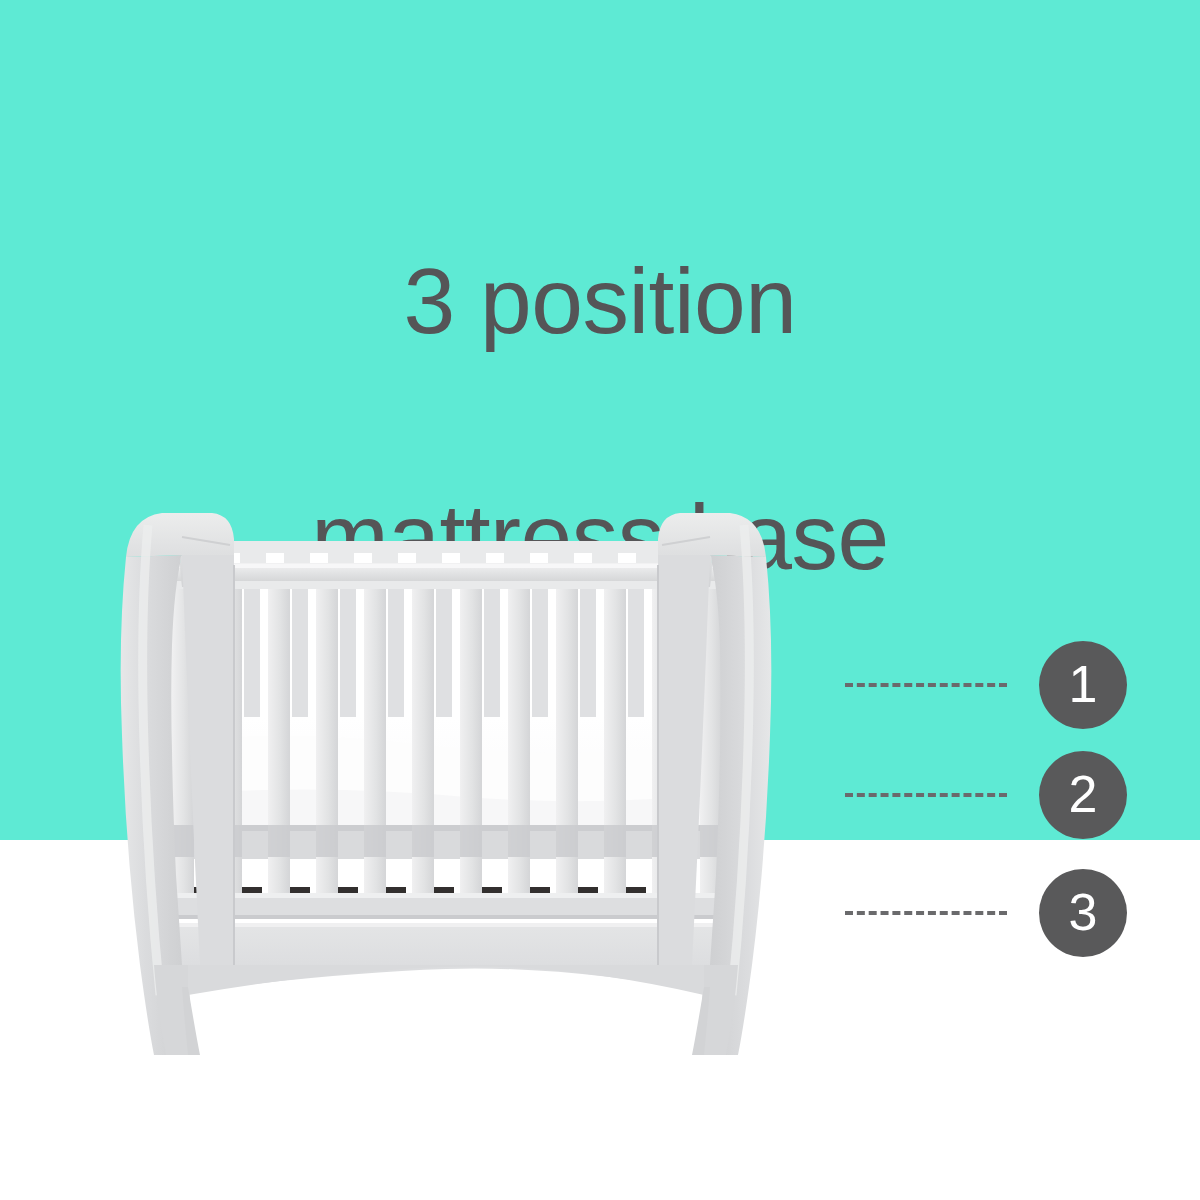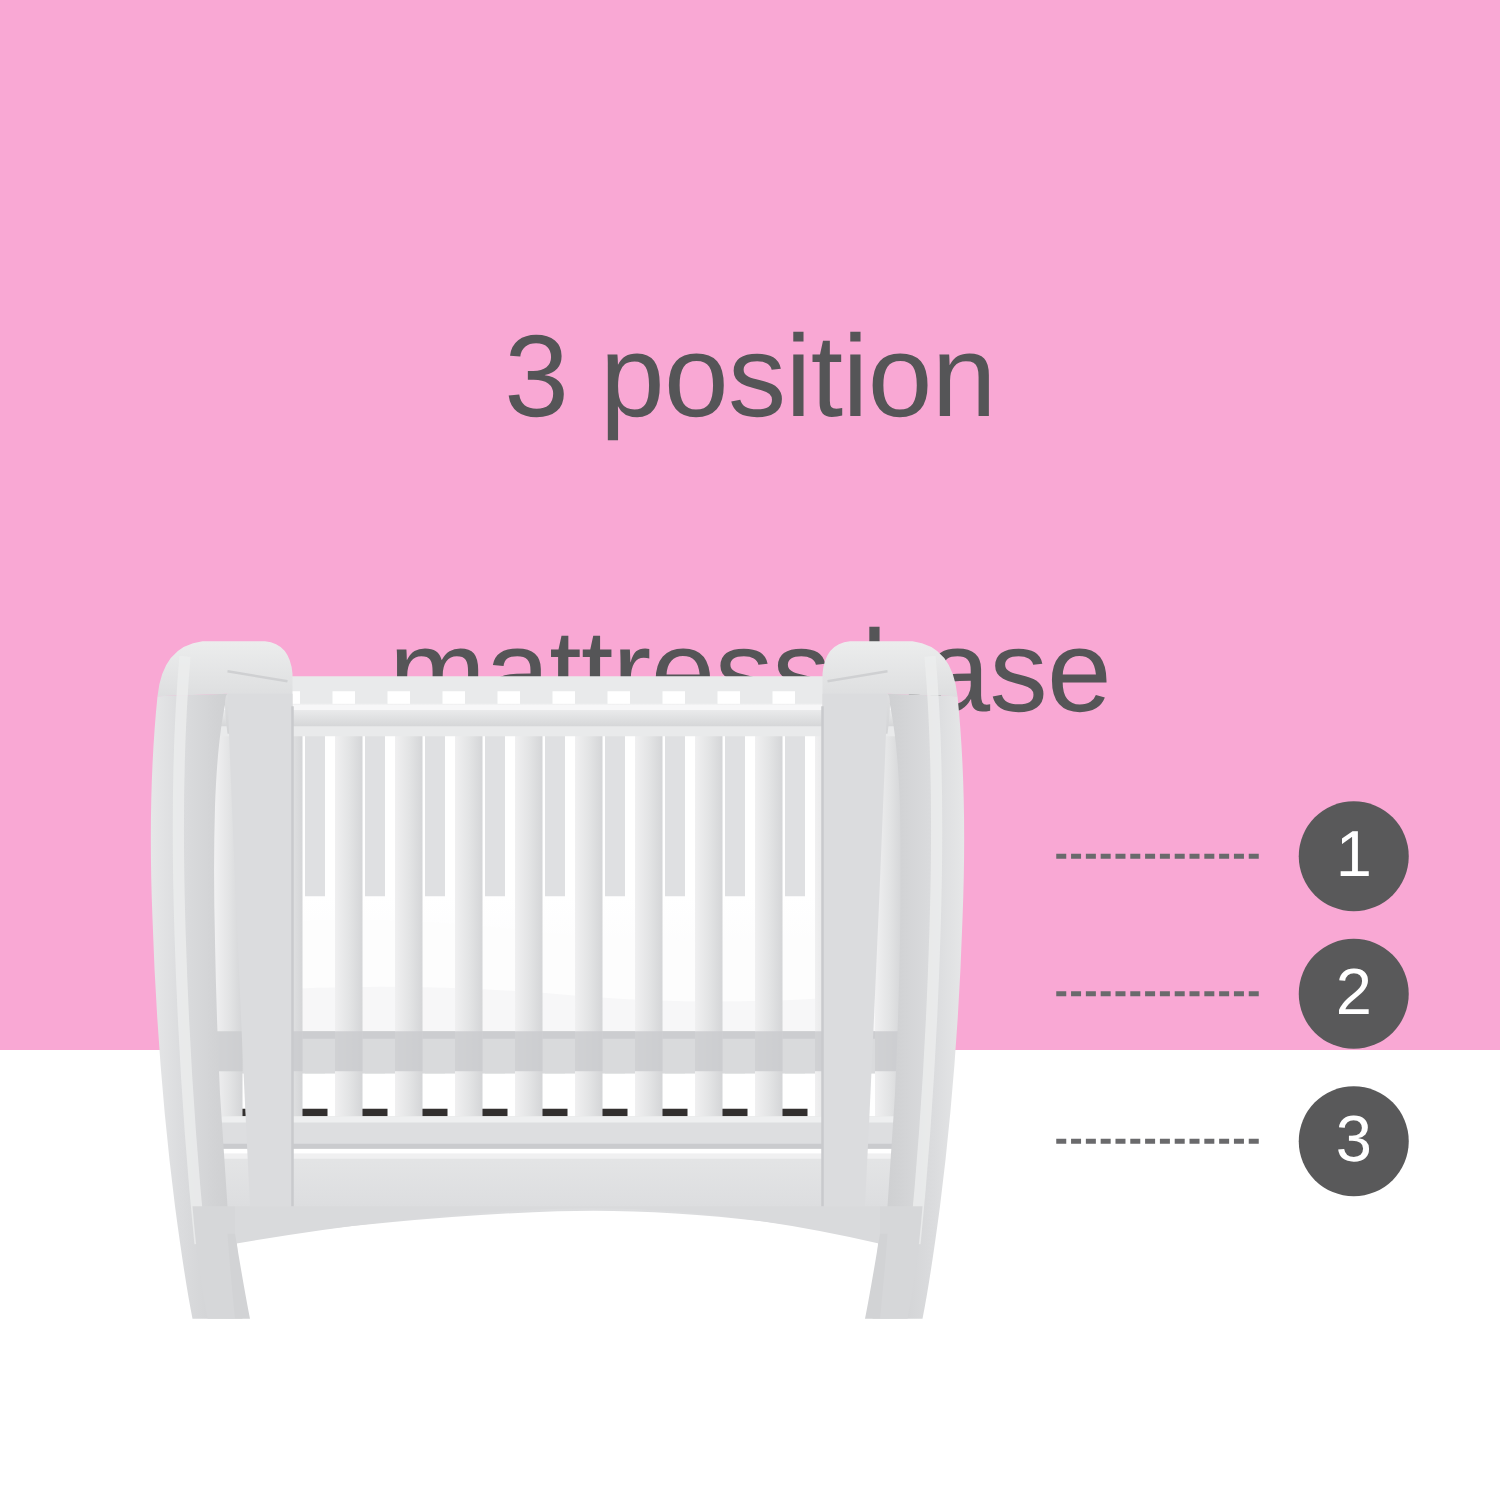--- a/index.html
+++ b/index.html
@@ -11,21 +11,21 @@
     height: 1200px;
     background: #ffffff;
     font-family: "Liberation Sans", sans-serif;
     overflow: hidden;
   }
 
   #stage {
     position: relative;
     width: 1200px;
     height: 840px;
-    background: #f9a8d4;
+    background: #5eead4;
   }
 
   
   #title-block {
     position: absolute;
     left: 0;
     top: 124px;
     width: 1200px;
     text-align: center;
     color: #555557;

